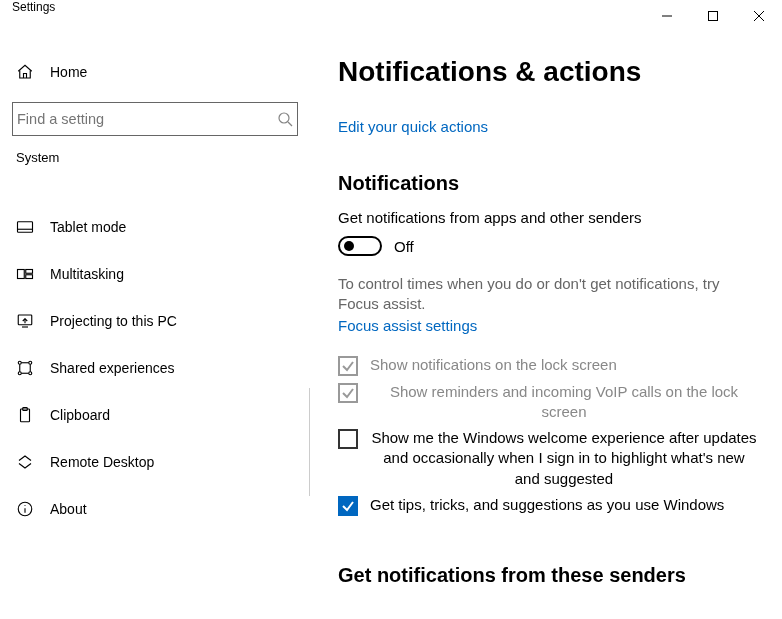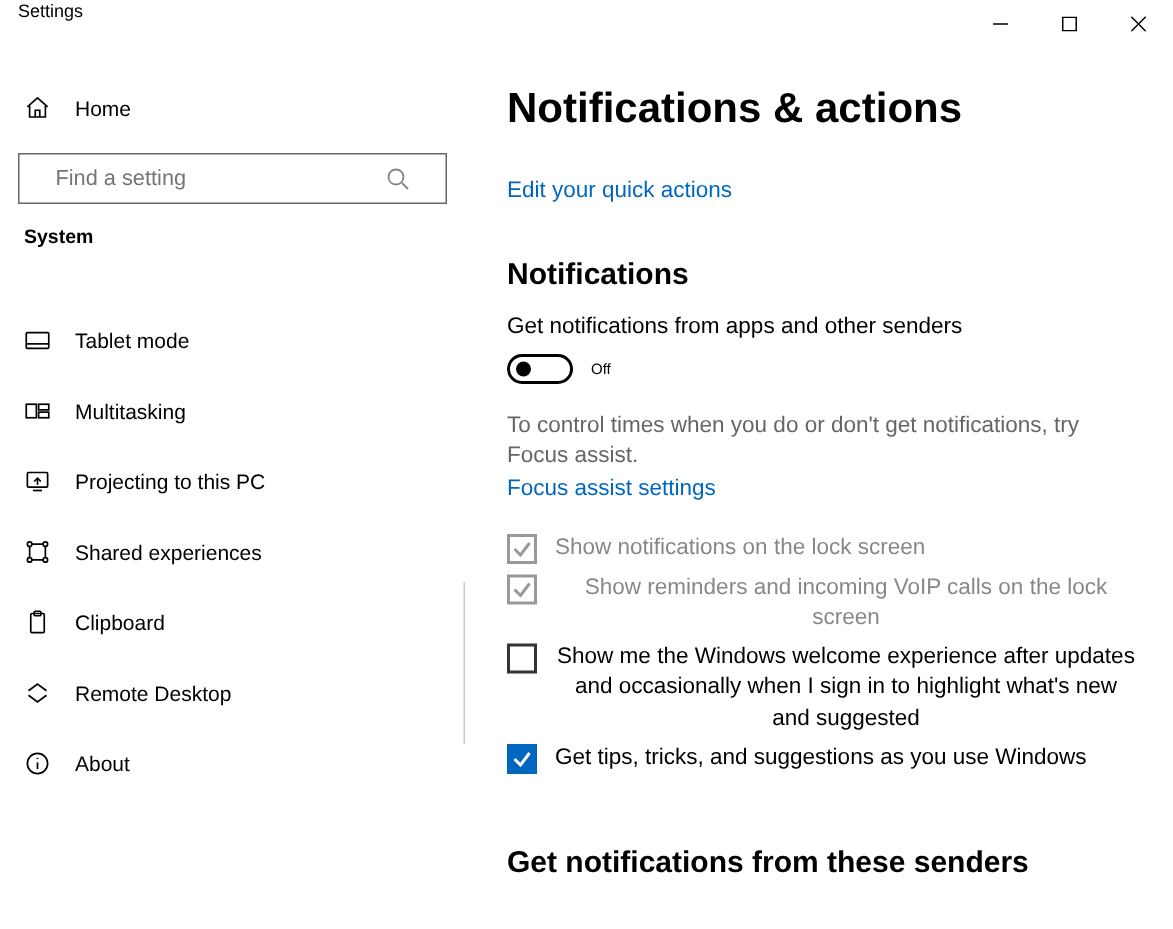--- a/index.html
+++ b/index.html
@@ -15,39 +15,39 @@
 .sidebar { width:310px; padding: 20px 10px 0 10px; border-right: 0; position: relative; }
 .content { flex:1; padding: 10px 24px 17px 28px; position: relative; overflow: hidden; }
 .scroll-indicator { position:absolute; right:0; top:356px; width:1px; height:108px; background:#ccc; }
 
 
 .nav-row { display:flex; align-items:center; height:40px; padding-left:6px; gap:16px; cursor:default; }
 .nav-row .icon { width:18px; display:flex; justify-content:center; }
 .nav-row .label { font-size:14px; }
 
 
-.searchbox { margin: 10px 2px 14px 2px; height:34px; border:1px solid #666; display:flex; align-items:center; padding:0 24px; }
+.searchbox { margin: 10px 2px 14px 2px; height:34px; border:1px solid #666; display:flex; align-items:center; padding:0 4px; }
 .searchbox input { flex:1; border:none; outline:none; font-size:14.5px; background:transparent; color:#555; }
 .searchbox .sicon { width:16px; height:16px; opacity:.6; }
 
-.cat-title { font-size:13px; font-weight:700; margin:4px 0 20px 6px; }
+.cat-title { font-size:13px; font-weight:400; margin:4px 0 20px 6px; }
 
 .menu { margin-top: 42px; }
 .menu .nav-row { margin-bottom: 7px; }
 
 
 h1 { font-size:28px; font-weight:600; margin: 14px 0 30px 0; }
 .link { color:#0067c0; font-size:15px; cursor:pointer; }
 h2 { font-size:20px; font-weight:600; margin-top: 36px; margin-bottom:14px; }
 .section-text { font-size:15px; margin-bottom:10px; }
 
 .toggle { display:flex; align-items:center; gap:12px; margin-bottom:18px; }
 .toggle-switch { width:44px; height:20px; border:2px solid #000; border-radius:20px; position:relative; background:#fff; }
 .toggle-switch::after { content:""; position:absolute; width:10px; height:10px; background:#000; border-radius:50%; top:3px; left:4px; }
-.toggle-label { font-size:10px; }
+.toggle-label { font-size:15px; }
 
 .help-text { font-size:15px; color:#666; margin-bottom:2px; line-height:1.35; }
 
 .checkbox-row { display:flex; align-items:flex-start; gap:12px; margin-top:6px; font-size:15px;text-align:center; }
 .checkbox-row.disabled { color:#888; }
 .chk { width:20px; height:20px; border:2px solid #333; flex-shrink:0; display:flex; align-items:center; justify-content:center; margin-top:1px; }
 .checkbox-row.disabled .chk { border-color:#999; }
 .chk.checked { background:#0067c0; border-color:#0067c0; }
 .chk svg { width:14px; height:14px; }
 .chk-label { line-height:1.35; }

